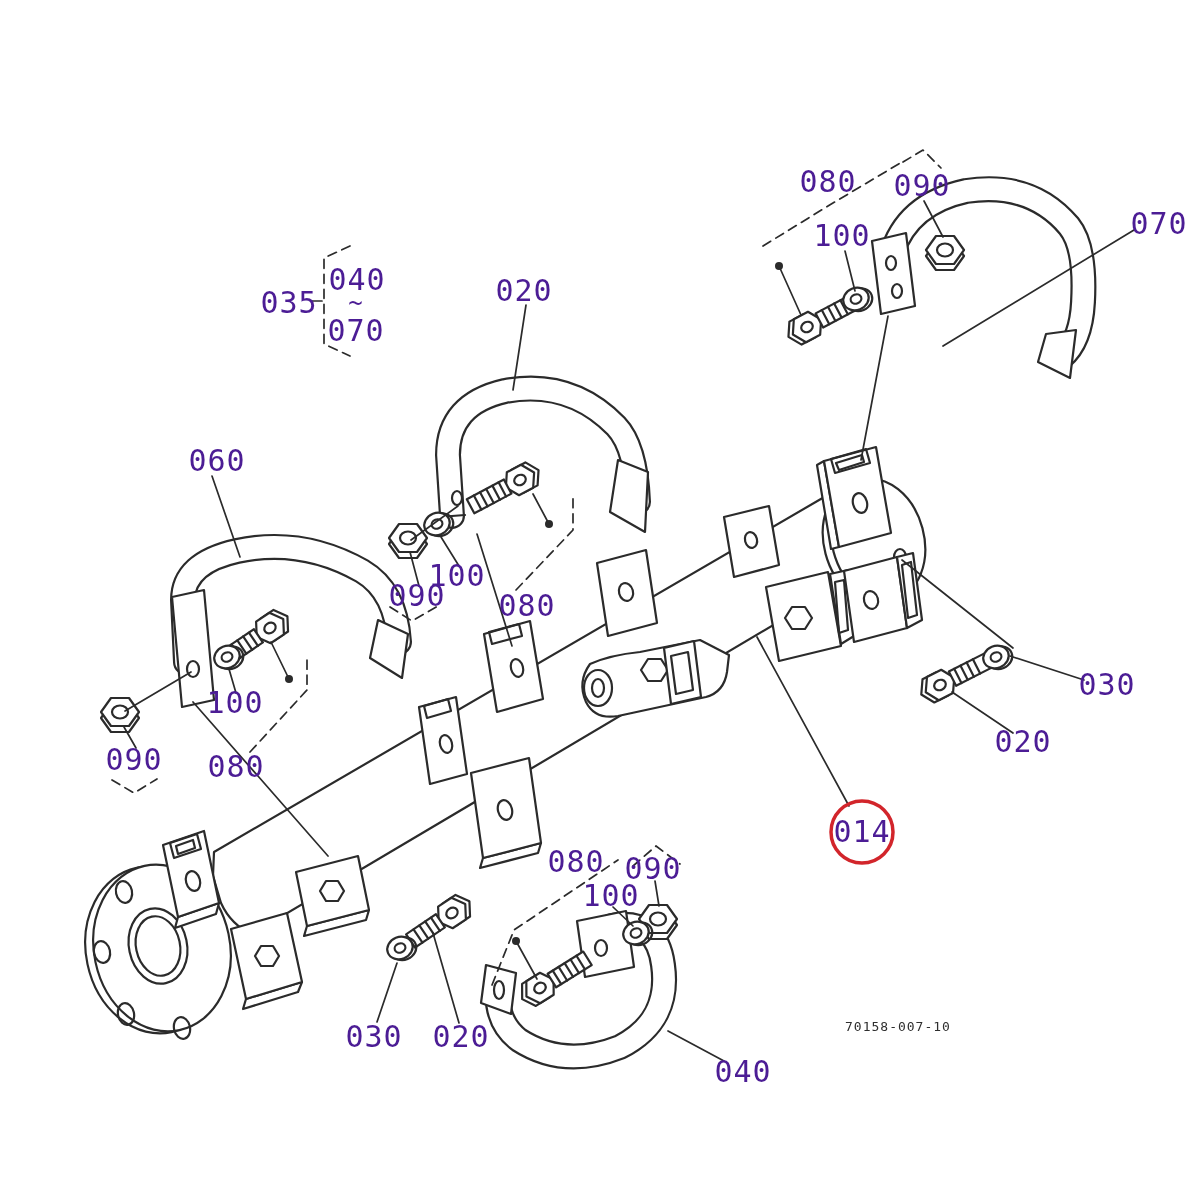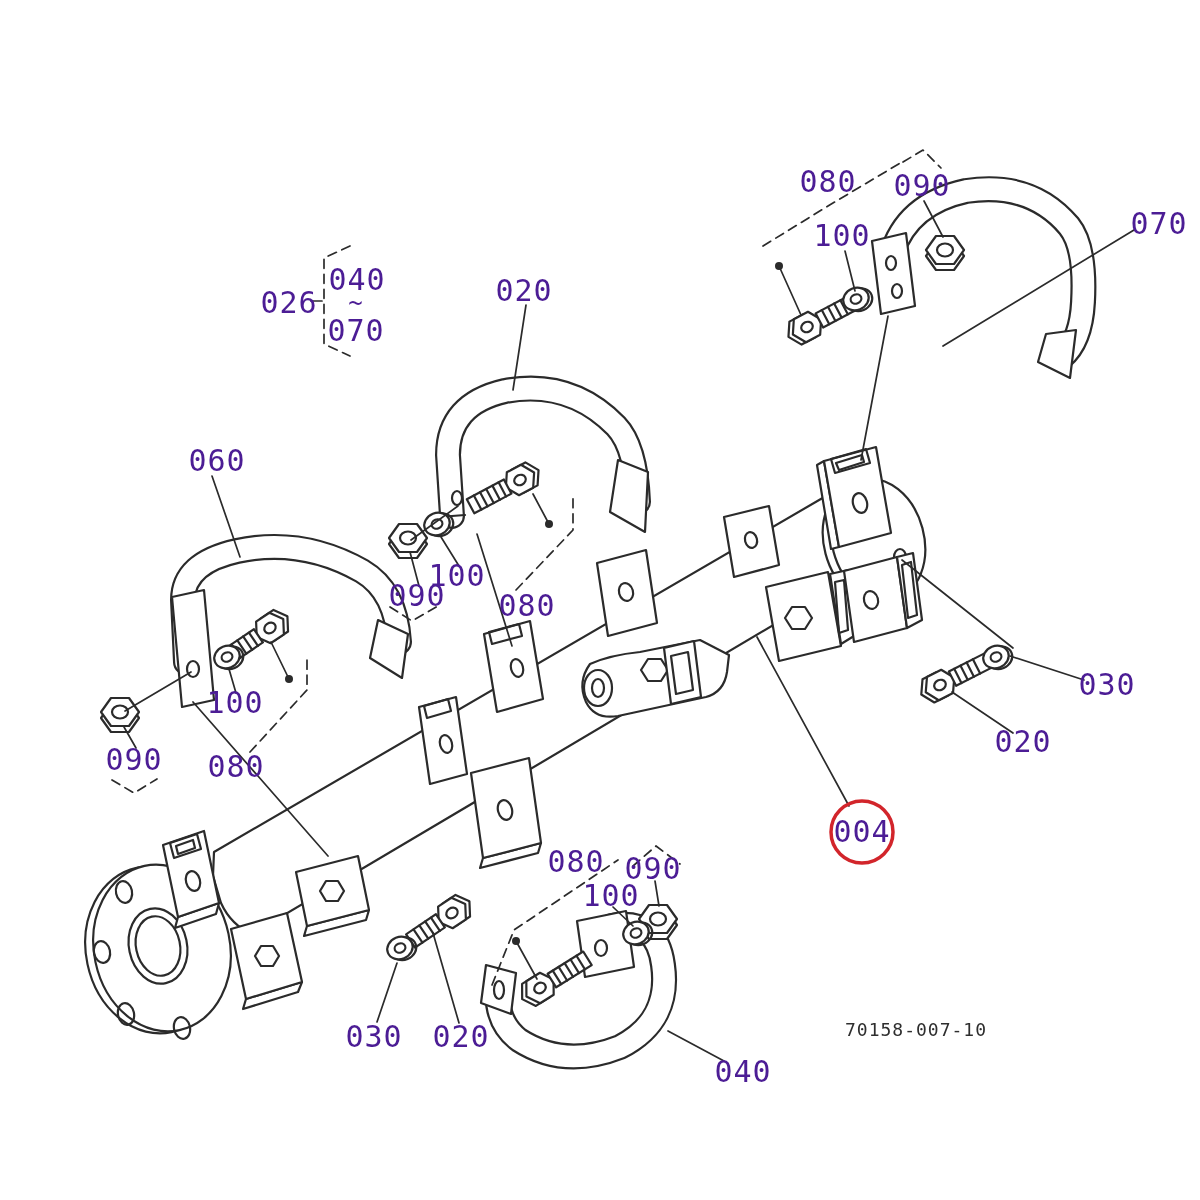--- a/index.html
+++ b/index.html
@@ -2,21 +2,21 @@
 <html><head>
 <meta charset="utf-8">
 <style>
   html,body{margin:0;padding:0;background:#fff;}
   .stage{position:relative;width:1200px;height:1200px;background:#ffffff;overflow:hidden;
          font-family:"DejaVu Sans Mono","Liberation Mono",monospace;}
   .stage svg{position:absolute;left:0;top:0;}
   .callout{position:absolute;transform:translate(-50%,-50%);font-size:30px;line-height:1;
            color:#4c1d95;letter-spacing:1px;white-space:nowrap;}
   .callout.small{font-size:24px;}
-  .drawing-number{position:absolute;left:845px;top:1019px;font-size:18px;color:#2e2e2e;
+  .drawing-number{position:absolute;left:845px;top:1019px;font-size:13px;color:#2e2e2e;
                   letter-spacing:1px;white-space:nowrap;}
 </style>
 </head>
 <body>
 
 <div class="stage">
 
 <svg width="1200" height="1200" viewBox="0 0 1200 1200">
   <g stroke="#2b2b2b" fill="none" stroke-width="2.2" stroke-linejoin="round" stroke-linecap="round">
 
@@ -286,21 +286,21 @@
       <circle cx="779" cy="266" r="4"></circle>
       <circle cx="289" cy="679" r="4"></circle>
       <circle cx="549" cy="524" r="4"></circle>
       <circle cx="516" cy="941" r="4"></circle>
     </g>
 
     <ellipse cx="862" cy="832" rx="31" ry="31" stroke="#d2252b" stroke-width="3.5"></ellipse>
   </g>
 </svg>
 
-  <div class="callout" style="left:289px;top:303px">026</div>
+  <div class="callout" style="left:289px;top:303px">035</div>
   <div class="callout" style="left:357px;top:280px">040</div>
   <div class="callout small" style="left:356px;top:303px">~</div>
   <div class="callout" style="left:356px;top:331px">070</div>
 
   <div class="callout" style="left:524px;top:291px">020</div>
   <div class="callout" style="left:217px;top:461px">060</div>
   <div class="callout" style="left:1159px;top:224px">070</div>
 
   <div class="callout" style="left:828px;top:182px">080</div>
   <div class="callout" style="left:922px;top:186px">090</div>
@@ -310,21 +310,21 @@
   <div class="callout" style="left:457px;top:576px">100</div>
   <div class="callout" style="left:527px;top:606px">080</div>
 
   <div class="callout" style="left:134px;top:760px">090</div>
   <div class="callout" style="left:235px;top:703px">100</div>
   <div class="callout" style="left:236px;top:767px">080</div>
 
   <div class="callout" style="left:1107px;top:685px">030</div>
   <div class="callout" style="left:1023px;top:742px">020</div>
 
-  <div class="callout" style="left:862px;top:832px">004</div>
+  <div class="callout" style="left:862px;top:832px">014</div>
 
   <div class="callout" style="left:576px;top:862px">080</div>
   <div class="callout" style="left:653px;top:869px">090</div>
   <div class="callout" style="left:611px;top:896px">100</div>
 
   <div class="callout" style="left:374px;top:1037px">030</div>
   <div class="callout" style="left:461px;top:1037px">020</div>
   <div class="callout" style="left:743px;top:1072px">040</div>
 
   <div class="drawing-number">70158-007-10</div>

